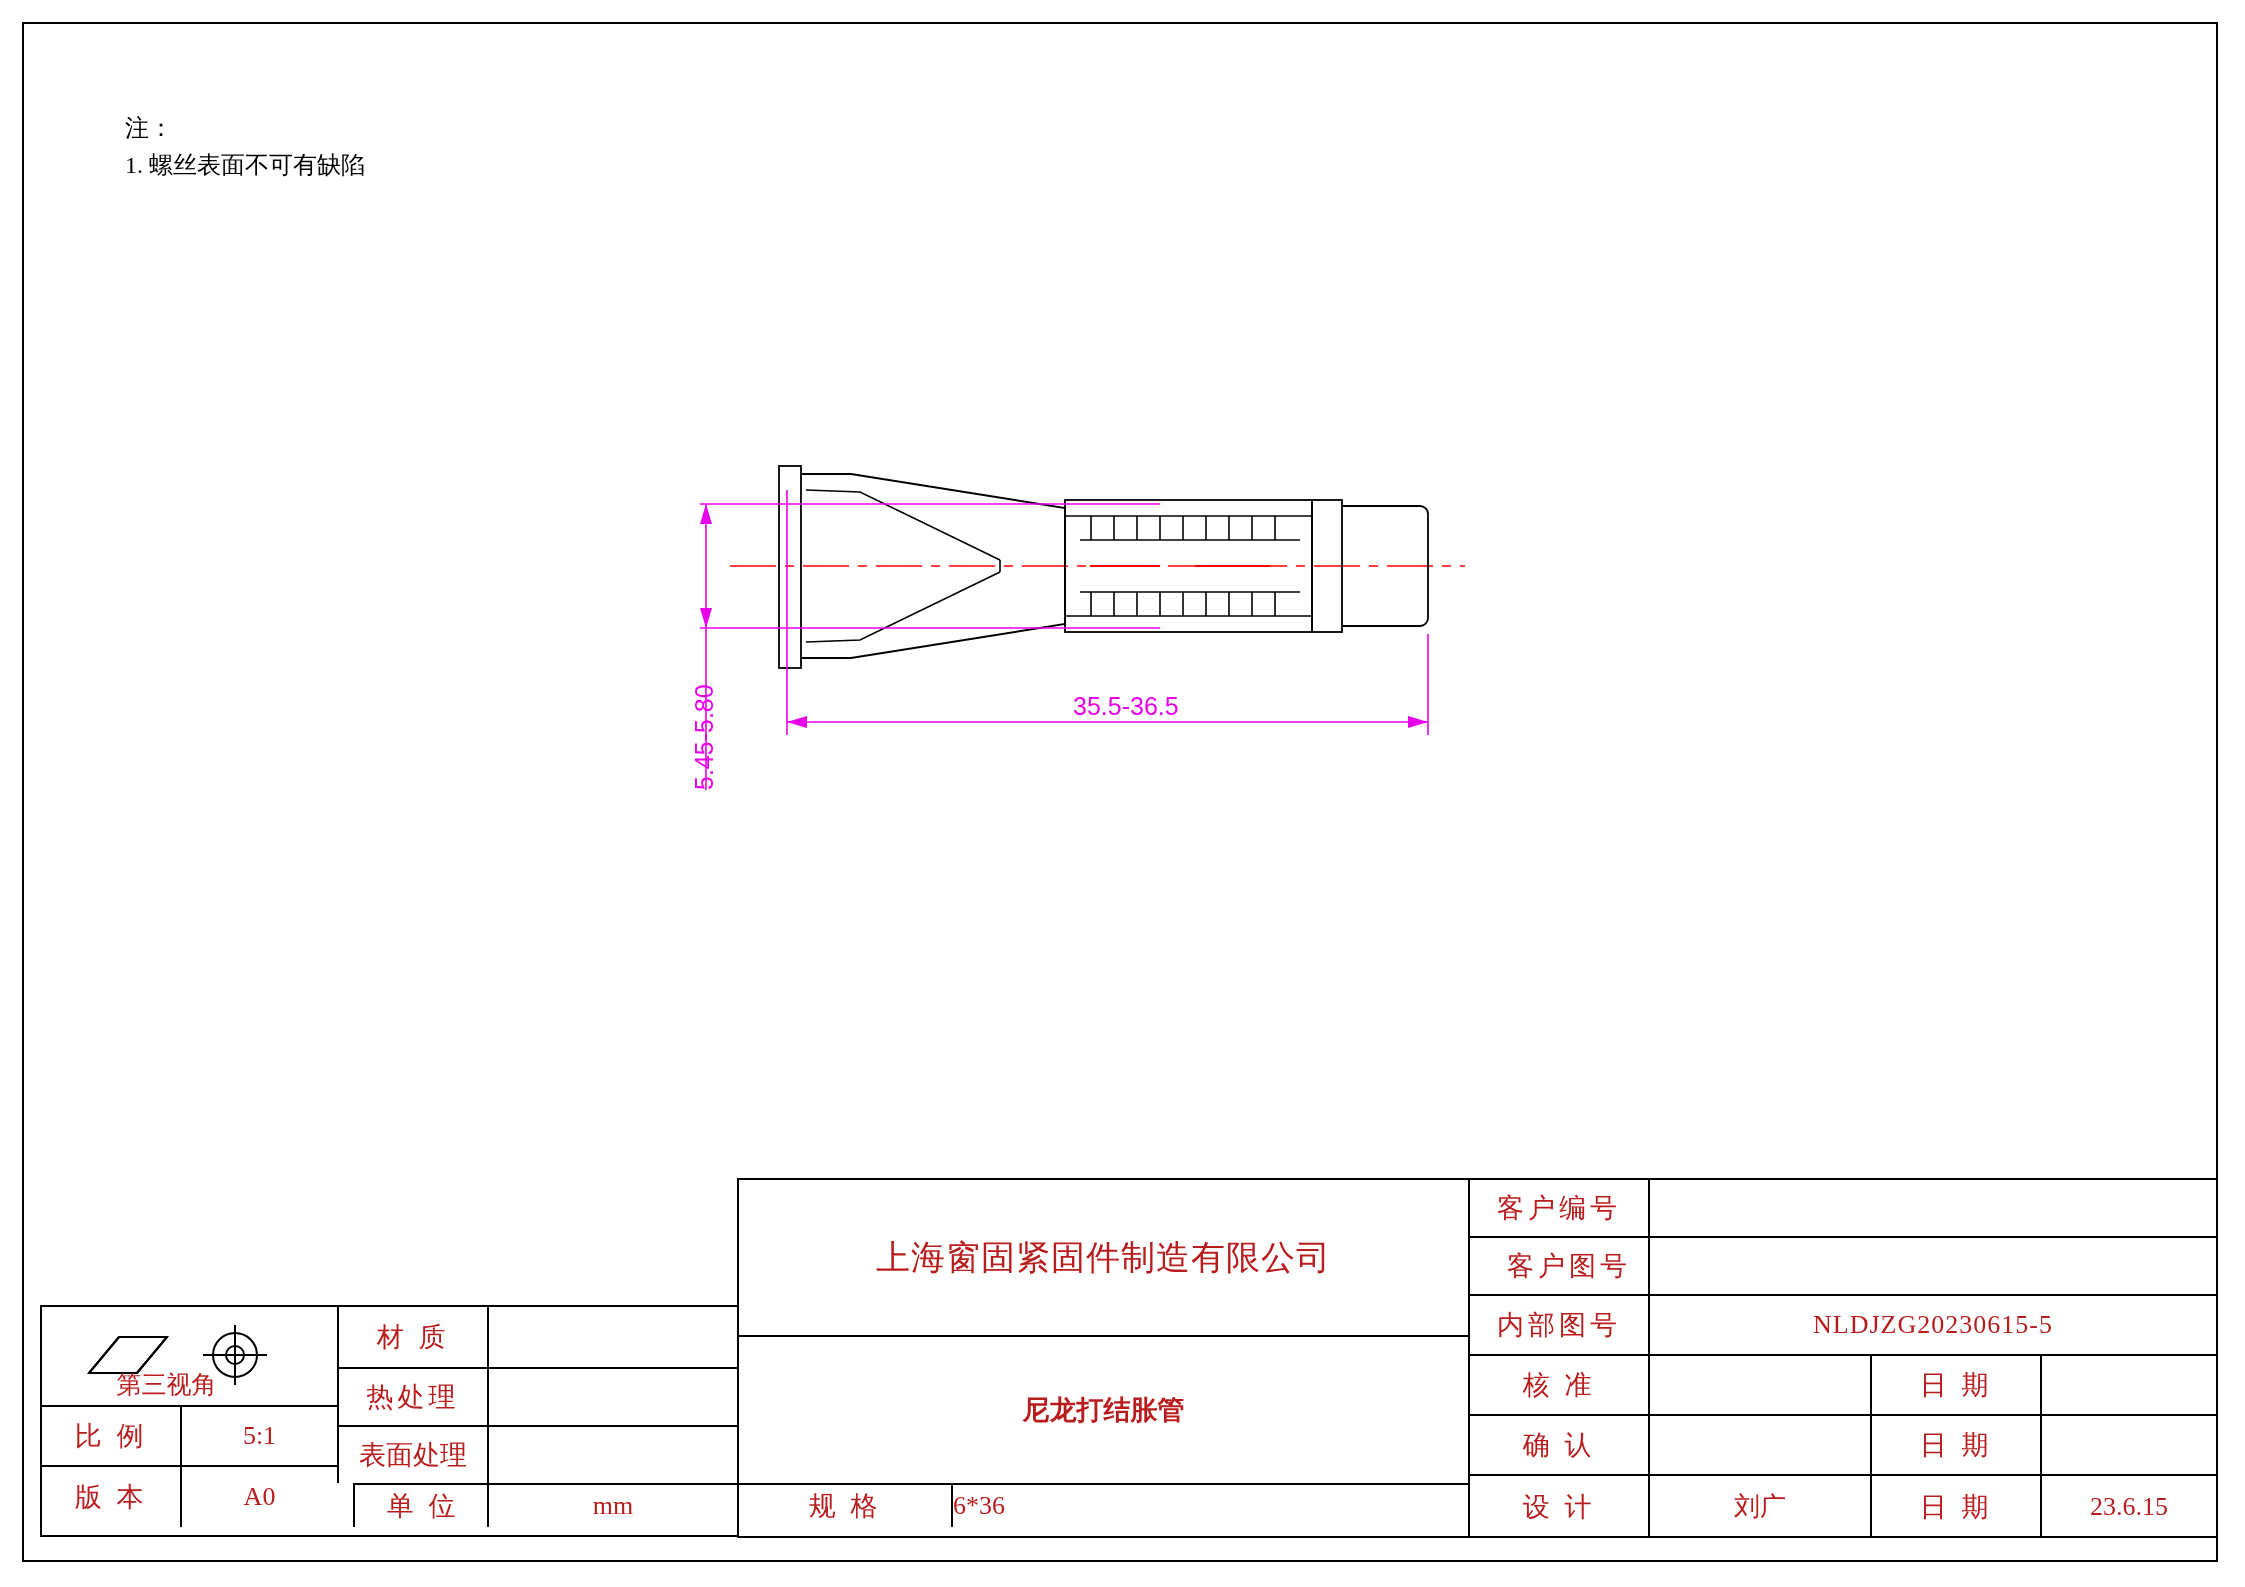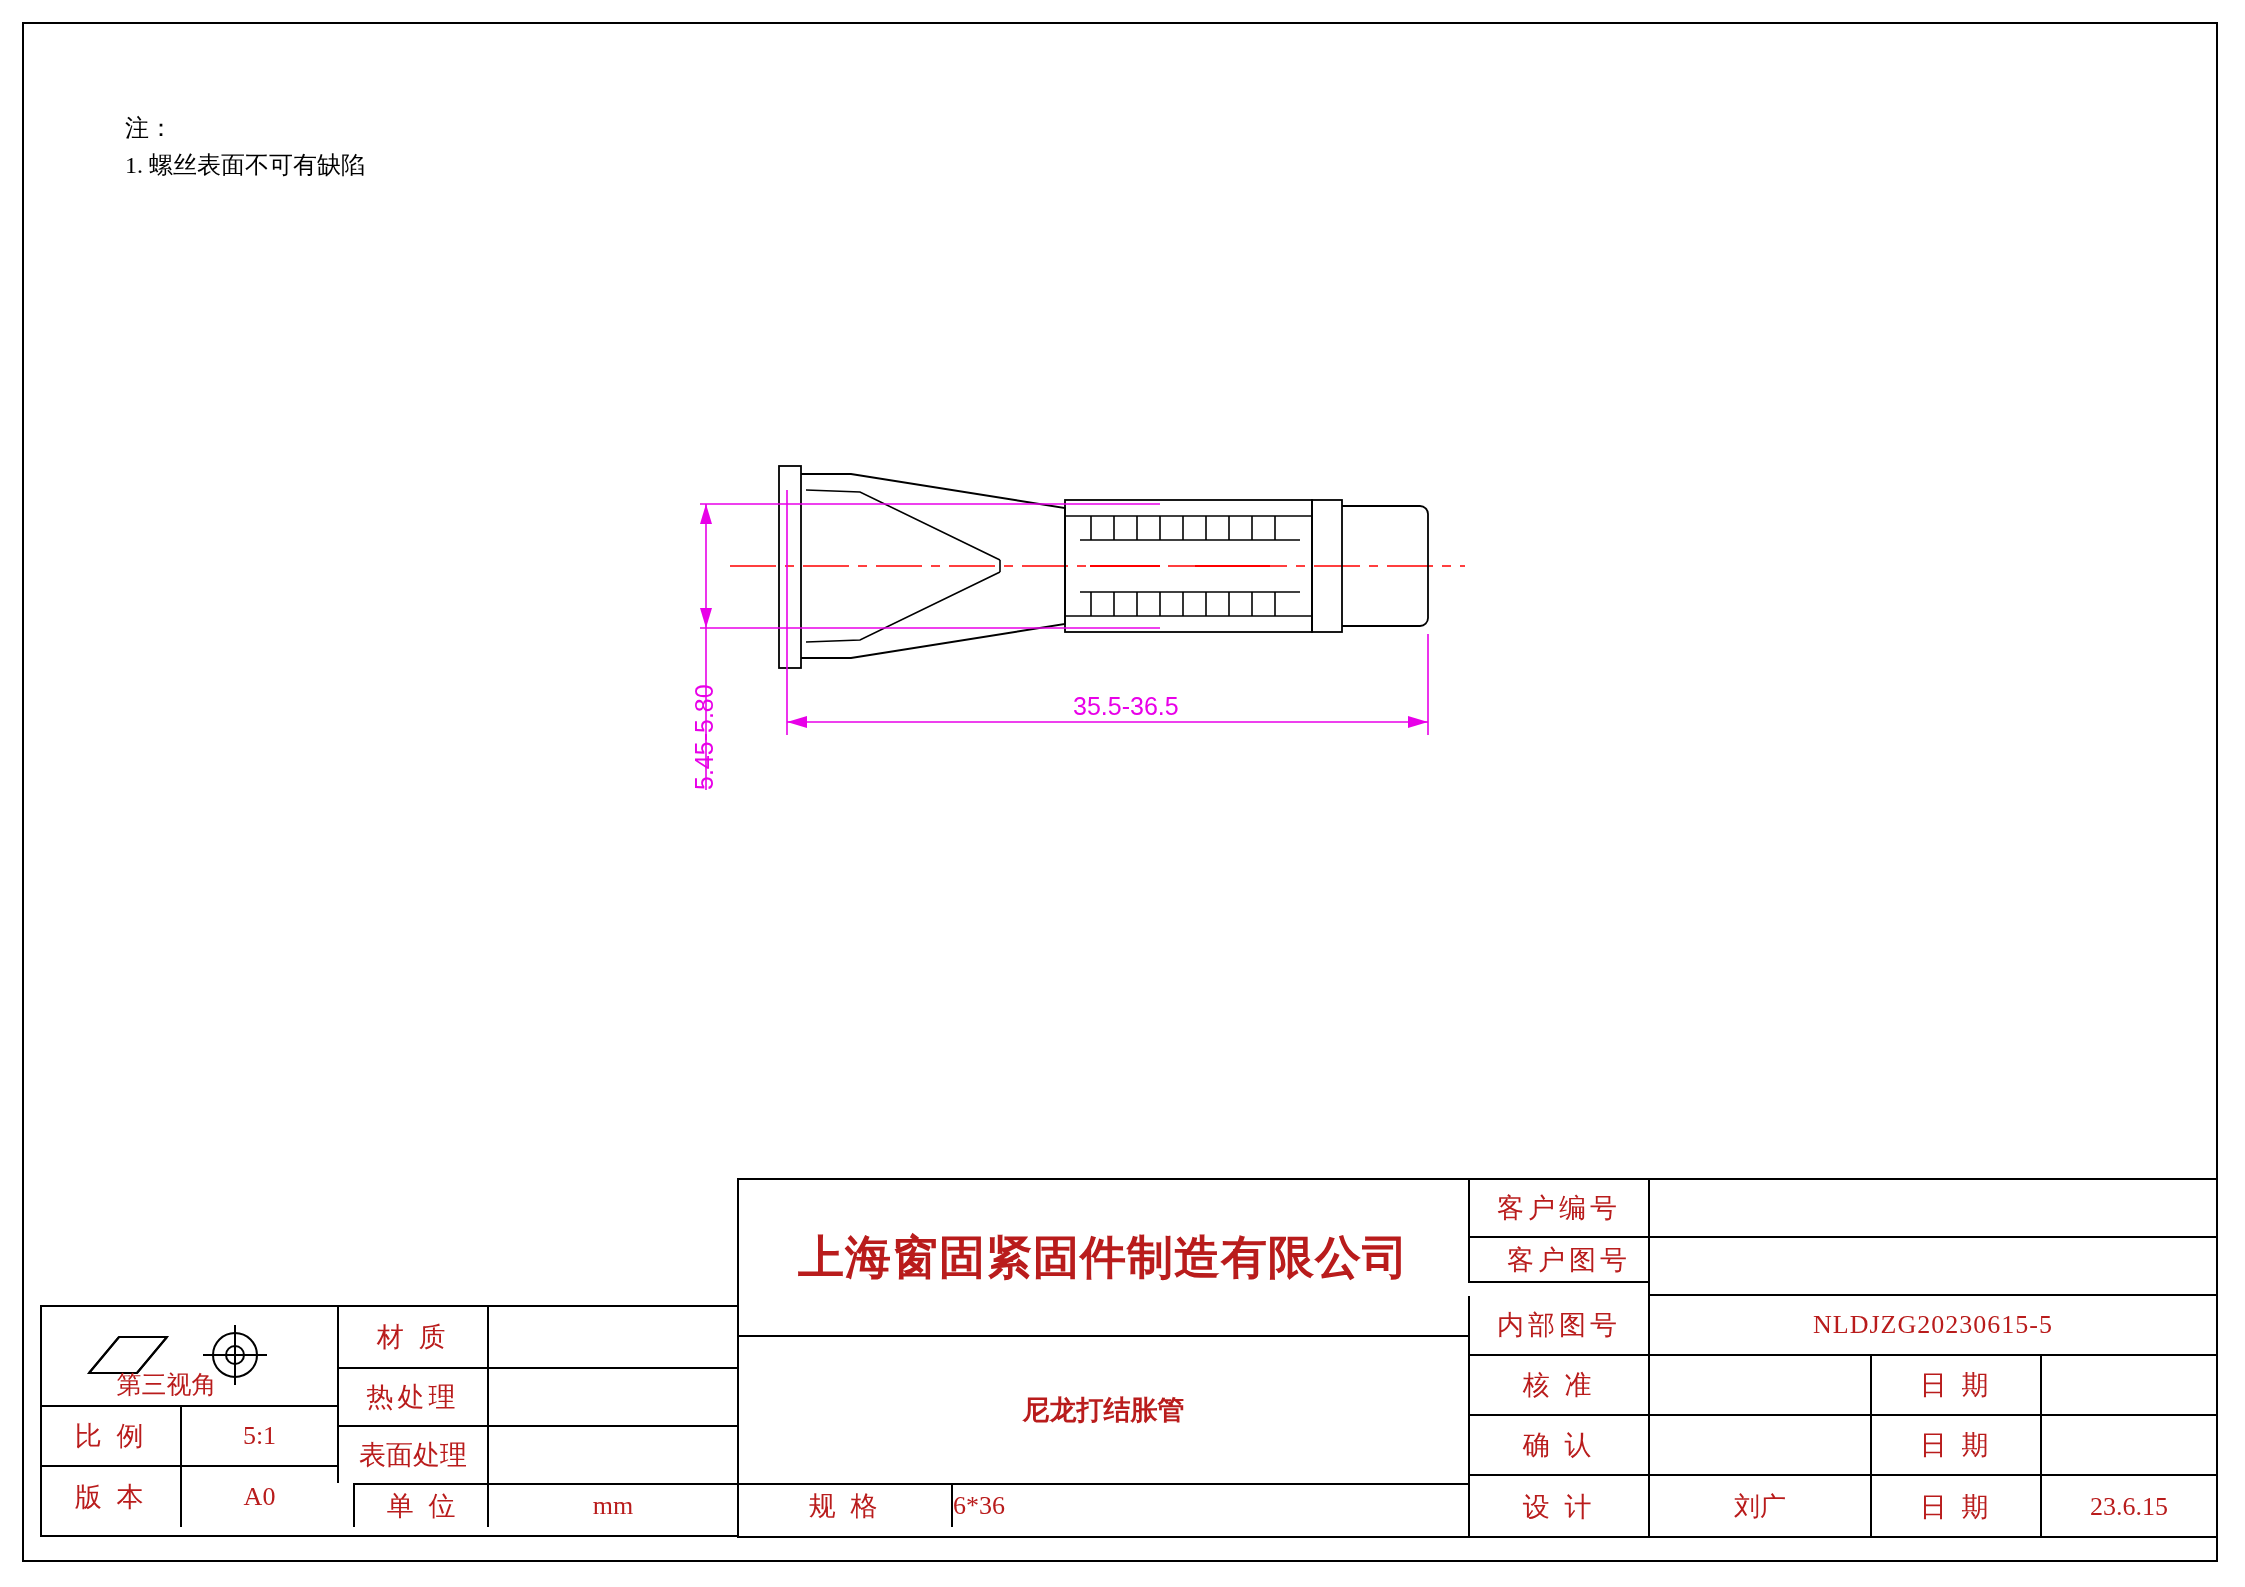--- a/index.html
+++ b/index.html
@@ -82,22 +82,22 @@
   .bd-r { border-right: 2px solid #000; }
   .lbl {
     font-size: 27px;
     letter-spacing: 4px;
   }
   .val {
     font-size: 26px;
   }
   .company {
     font-family: "Liberation Sans", sans-serif;
-    font-weight: bold;
-    font-size: 46px;
+    font-weight: normal;
+    font-size: 34px;
     letter-spacing: 1px;
   }
   .partname {
     font-family: "Liberation Sans", sans-serif;
     font-weight: bold;
     font-size: 27px;
   }
   .proj-label {
     font-size: 25px;
   }
@@ -266,21 +266,21 @@
     <span class="val">6*36</span>
   </div>
 
   <div class="tb-cell bd-l bd-b" style="left:1468px; top:1180px; width:180px; height:58px;">
     <span class="lbl">客户编号</span>
   </div>
   <div class="tb-cell bd-l bd-b" style="left:1648px; top:1180px; width:568px; height:58px;">
     <span class="mono"></span>
   </div>
 
-  <div class="tb-cell bd-l bd-b" style="left:1468px; top:1238px; width:180px; height:45px;padding-left:20px;">
+  <div class="tb-cell bd-l bd-b" style="left:1468px; top:1238px; width:180px; height:58px;padding-left:20px;">
     <span class="lbl">客户图号</span>
   </div>
   <div class="tb-cell bd-l bd-b" style="left:1648px; top:1238px; width:568px; height:58px;">
     <span class="mono"></span>
   </div>
 
   <div class="tb-cell bd-l bd-b" style="left:1468px; top:1296px; width:180px; height:60px;">
     <span class="lbl">内部图号</span>
   </div>
   <div class="tb-cell bd-l bd-b" style="left:1648px; top:1296px; width:568px; height:60px;">

